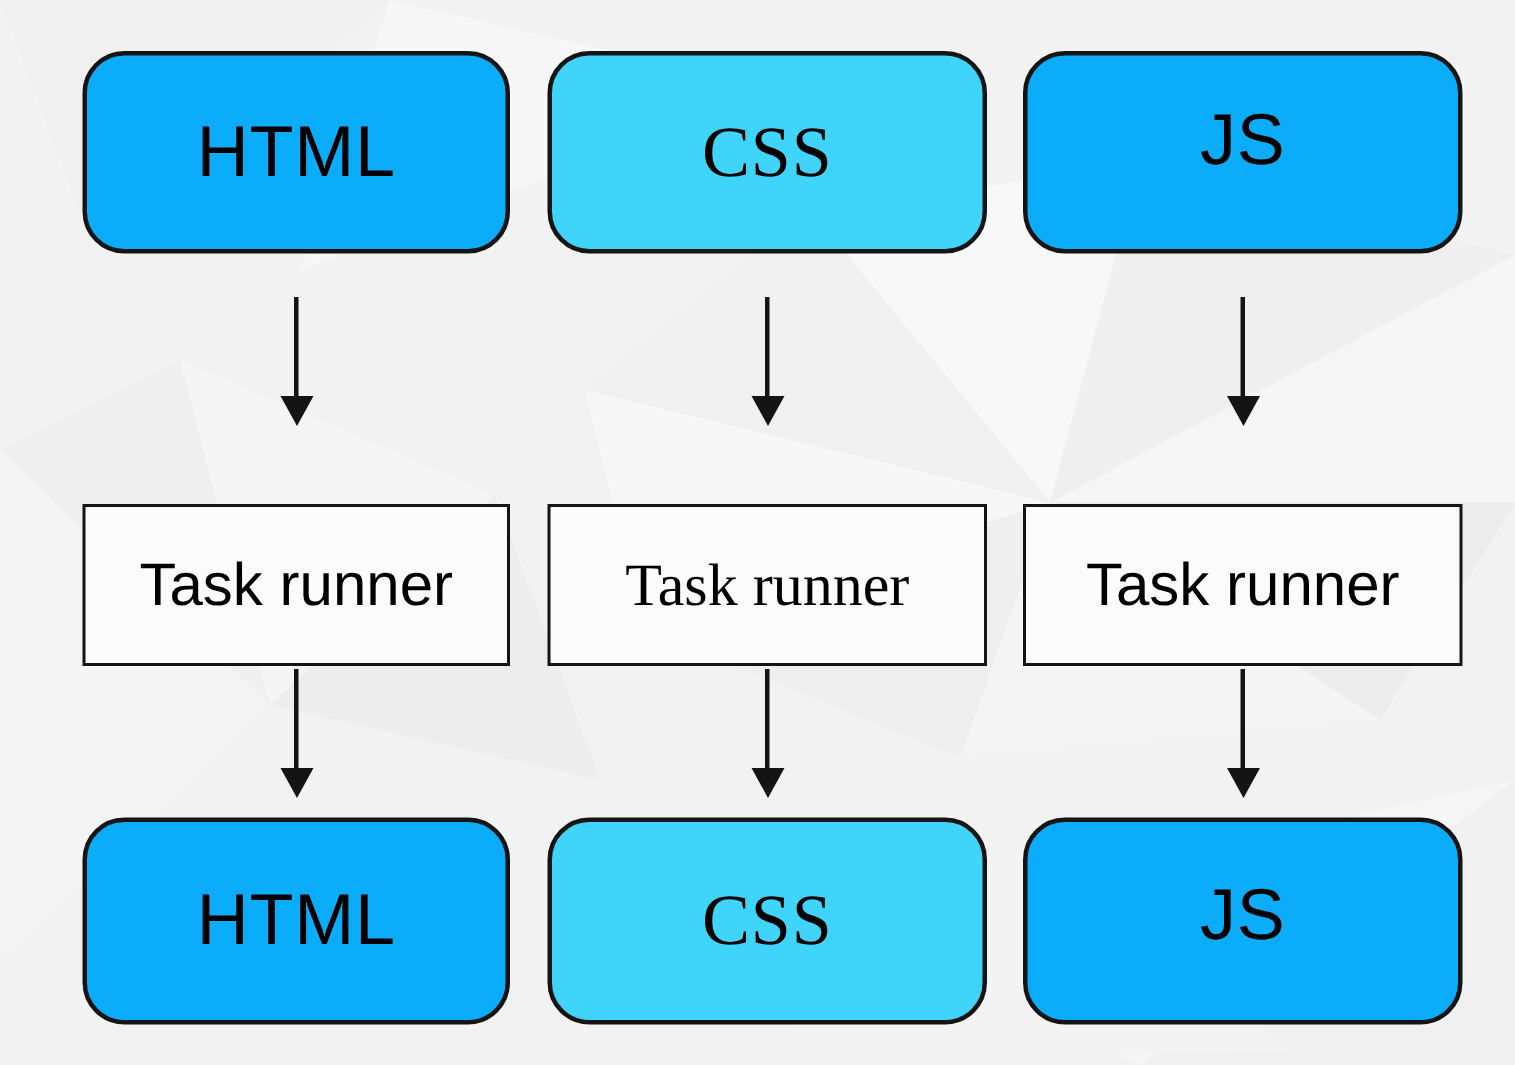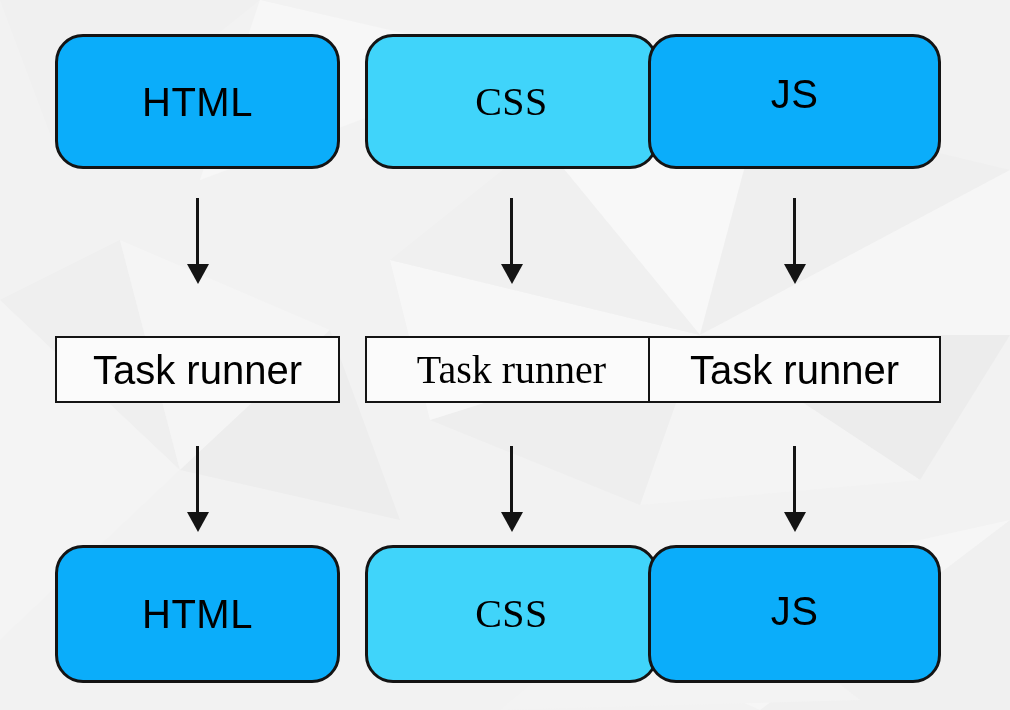--- a/index.html
+++ b/index.html
@@ -22,21 +22,21 @@
     z-index: 0;
   }
   .column {
     position: absolute;
     top: 0;
     height: 100%;
     z-index: 1;
   }
   .col-0 { left: 55px;  width: 285px; }
   .col-1 { left: 365px; width: 293px; font-family: Liberation Serif, serif; }
-  .col-2 { left: 648px; width: 293px; }
+  .col-2 { left: 682px; width: 293px; }
 
   .node {
     position: absolute;
     left: 0;
     right: 0;
     display: flex;
     align-items: center;
     justify-content: center;
     box-sizing: border-box;
     border: 3px solid #141414;
@@ -47,27 +47,27 @@
     height: 135px;
     border-radius: 28px;
   }
   .node.output {
     top: 545px;
     height: 138px;
     border-radius: 28px;
   }
   .node.task {
     top: 336px;
-    height: 67px;
+    height: 108px;
     border-width: 2px;
     border-radius: 0;
     background: #fbfbfb;
   }
   .node-label {
-    font-size: 40px;
+    font-size: 48px;
     line-height: 1;
     letter-spacing: 0.5px;
   }
   .task .node-label {
     font-size: 40px;
     letter-spacing: 0;
   }
   .label-high { position: relative; top: -8px; }
   .label-high-sm { position: relative; top: -3px; }
 

